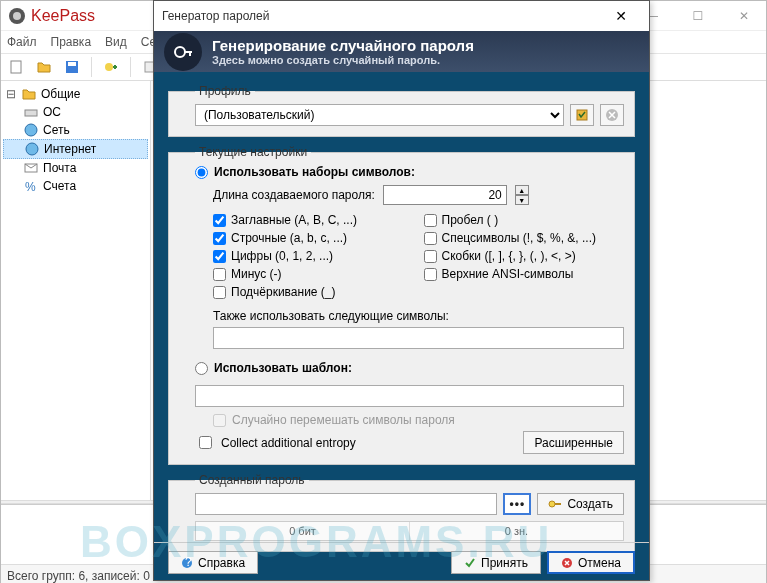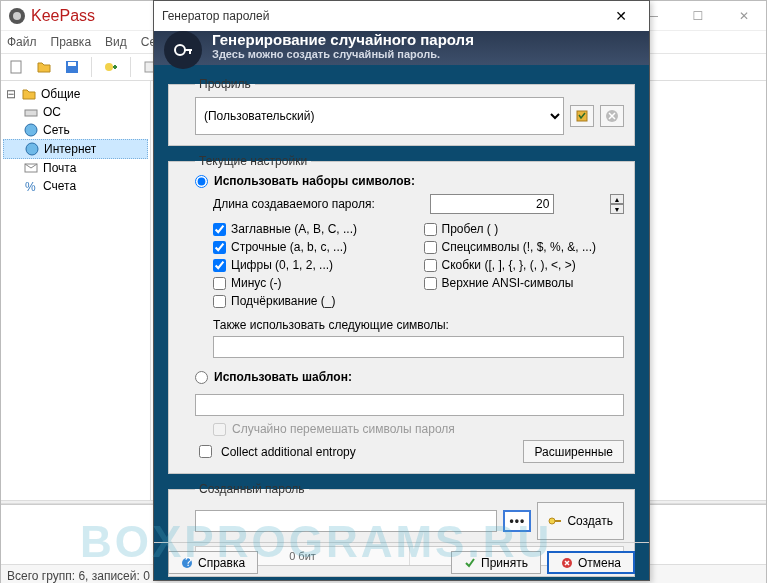--- a/index.html
+++ b/index.html
@@ -32,38 +32,38 @@
 .bottom-pane { height: 60px; border-top: 1px solid #ccc; background: #fff; }
 .splitter { height: 4px; background: #f0f0f0; border-top: 1px solid #ddd; border-bottom: 1px solid #ddd; }
 .statusbar { height: 22px; border-top: 1px solid #ddd; display: flex; align-items: center; padding: 0 6px; color: #444; background: #f6f6f6; }
 
 
 .dialog { position: absolute; left: 153px; top: 0; width: 497px; height: 581px; background: #0c4a6e; border: 1px solid #555; box-shadow: 2px 2px 6px rgba(0,0,0,0.2); z-index: 10; }
 .dlg-titlebar { height: 30px; background: #fff; display: flex; align-items: center; padding: 0 8px; }
 .dlg-titlebar .title { color: #333; }
 .dlg-titlebar .close { margin-left: auto; width: 40px; text-align: center; font-size: 14px; cursor: default; }
 
-.dlg-header { height: 34px; background: linear-gradient(#2b3a52, #3d4f6b); color: #fff; display: flex; align-items: flex-start; padding: 0 10px; gap: 10px; }
+.dlg-header { height: 41px; background: linear-gradient(#2b3a52, #3d4f6b); color: #fff; display: flex; align-items: center; padding: 0 10px; gap: 10px; }
 .dlg-header .big-icon { width: 38px; height: 38px; background: #1a2436; border-radius: 50%; display:flex;align-items:center;justify-content:center; }
 .dlg-header .htitle { font-size: 15px; font-weight: bold; }
 .dlg-header .hsub { font-size: 11px; color: #d5dbe6; font-weight: bold; }
 
 .dlg-body { padding: 8px 14px 6px 14px; }
 fieldset { border: 1px solid #c8c8c8; margin: 4px 0 8px 0; padding: 6px 10px 10px 26px; background: #f0f0f0; }
 legend { padding: 0 4px; color: #333; }
 
 .profile-row { display: flex; gap: 6px; align-items: center; }
-.profile-row select { flex: 1; height: 38px; background: #fff; border: 1px solid #aaa; padding: 0 4px; }
+.profile-row select { flex: 1; height: 22px; background: #fff; border: 1px solid #aaa; padding: 0 4px; }
 .sqbtn { width: 24px; height: 22px; border: 1px solid #aaa; background: #f6f6f6; display: flex; align-items: center; justify-content: center; cursor: default; }
 
 .radio-row { display: flex; align-items: center; gap: 6px; margin-bottom: 6px; }
 .radio-row input[type=radio] { margin: 0; }
 .radio-row label { font-weight: bold; }
 
-.len-row { display: flex; align-items: center; gap: 8px; margin: 4px 0 8px 18px; justify-content: space-between; }
+.len-row { display: flex; align-items: center; gap: 8px; margin: 4px 0 8px 18px; }
 .len-row input[type=text] { width: 124px; height: 20px; text-align: right; padding: 0 4px; border: 1px solid #888; }
 .spinner { display: flex; flex-direction: column; }
 .spinner div { width: 14px; height: 10px; border: 1px solid #888; background: #eee; display:flex;align-items:center;justify-content:center;font-size:7px;line-height:7px; }
 
 .check-grid { display: grid; grid-template-columns: 1fr 1fr; gap: 4px 10px; margin-left: 18px; }
 .check-item { display: flex; align-items: center; gap: 5px; }
 .check-item input { margin: 0; }
 
 .subtext { margin: 10px 0 4px 18px; }
 .wide-input { width: calc(100% - 18px); margin-left: 18px; height: 22px; border: 1px solid #aaa; background: #fff; padding: 0 4px; }
@@ -72,21 +72,21 @@
 .shuffle-row { display: flex; align-items: center; gap: 6px; margin-top: 6px; margin-left: 18px; color: #9a9a9a; }
 .shuffle-row input { margin:0; }
 
 .entropy-row { display: flex; align-items: center; margin-top: 4px; }
 .entropy-row .chk { display: flex; align-items: center; gap: 6px; }
 .entropy-row button { margin-left: auto; height: 23px; padding: 0 10px; border: 1px solid #aaa; background: #f6f6f6; cursor: default; }
 
 .gen-row { display: flex; gap: 6px; align-items: center; }
 .gen-row input { flex: 1; height: 22px; border: 1px solid #aaa; background: #fff; }
 .dots-btn { width: 28px; height: 22px; border: 2px solid #3d7bd9; background: #fff; display:flex;align-items:center;justify-content:center; font-weight: bold; color: #222; letter-spacing: 1px; }
-.create-btn { height: 38px; padding: 0 10px; border: 1px solid #aaa; background: #f6f6f6; display:flex;align-items:center;gap:5px; }
+.create-btn { height: 22px; padding: 0 10px; border: 1px solid #aaa; background: #f6f6f6; display:flex;align-items:center;gap:5px; }
 
 .quality-row { display: flex; margin-top: 6px; height: 20px; border: 1px solid #ccc; background: #fafafa; }
 .quality-row > div { flex: 1; text-align: center; color: #666; font-size: 11px; line-height: 18px; border-right: 1px solid #ddd; }
 .quality-row > div:last-child { border-right:none; }
 
 .dlg-footer { position: absolute; bottom: 6px; left: 0; right: 0; border-top: 1px solid #ccc; padding: 8px 14px 0 14px; display: flex; align-items: center; }
 .dlg-footer .help-btn, .dlg-footer .accept-btn, .dlg-footer .cancel-btn { height: 23px; padding: 0 12px; border: 1px solid #aaa; background: #f6f6f6; display:flex;align-items:center;gap:5px; cursor: default; }
 .dlg-footer .cancel-btn { border: 2px solid #1a62c7; }
 .dlg-footer .right { margin-left: auto; display: flex; gap: 6px; }
 

